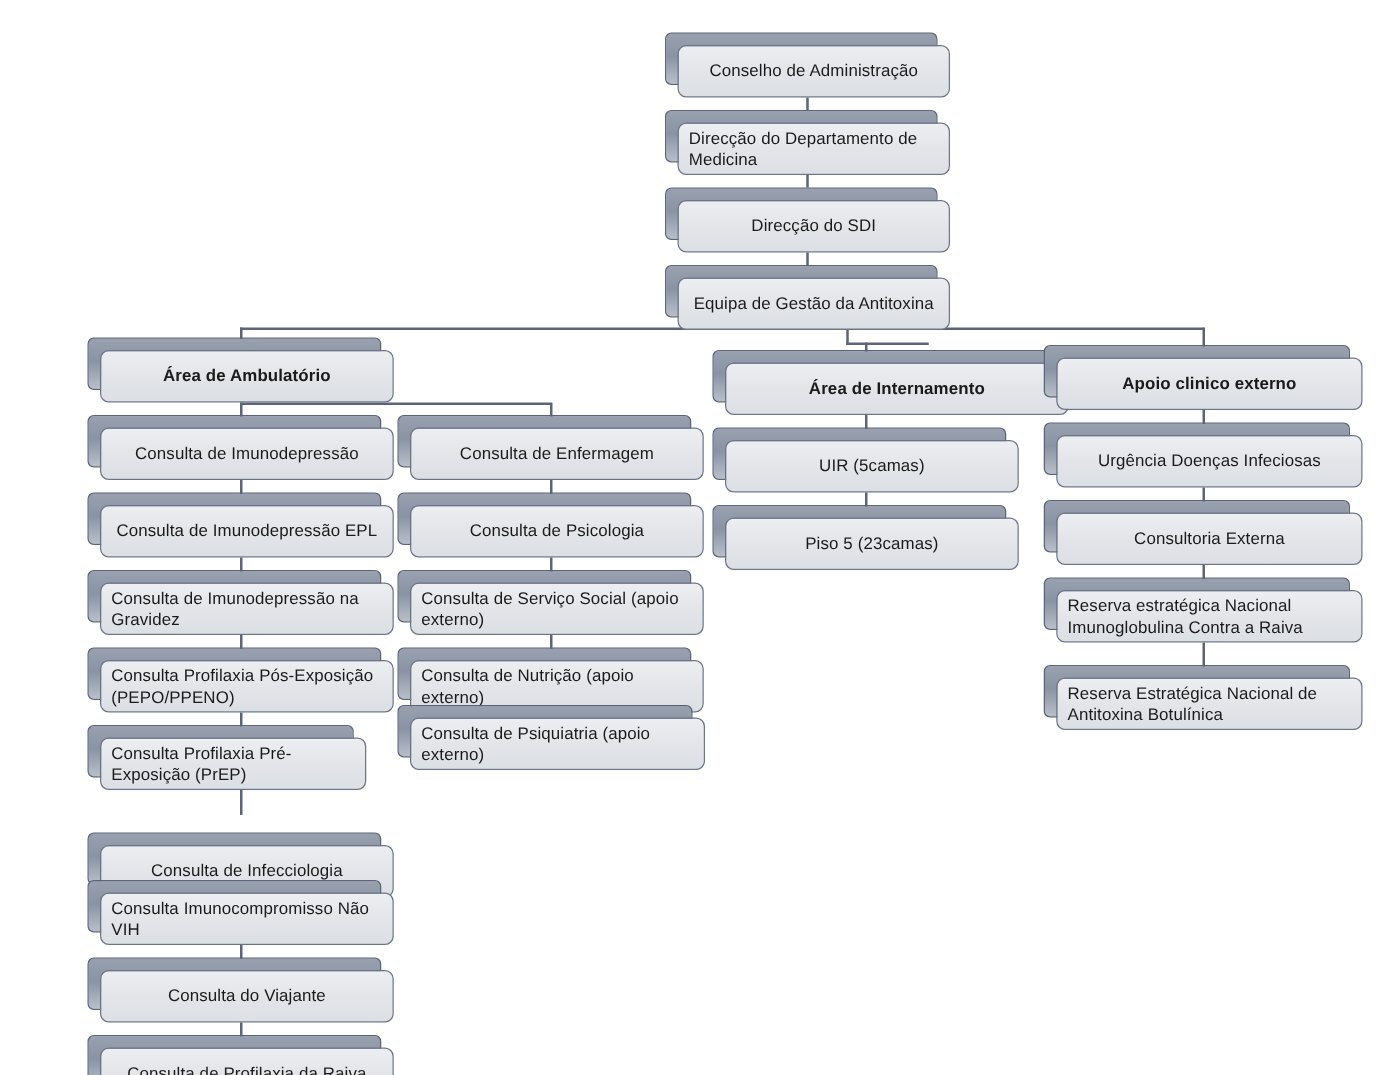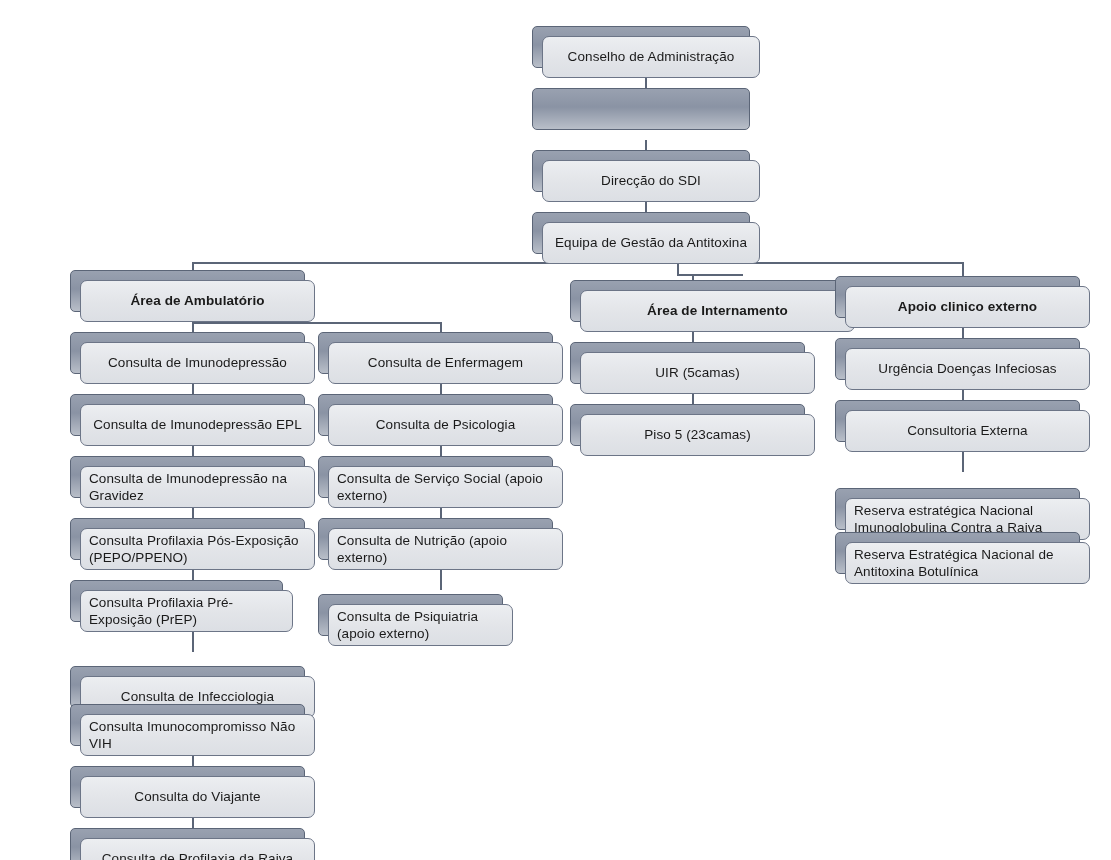--- a/index.html
+++ b/index.html
@@ -112,20 +112,23 @@
     </div>
   <div id="node-layer">
       <div class="node" style="left: 532px; top: 26px; width: 228px; height: 52px;">
         <div class="back"></div>
         <div class="front">
           <div class="label">Conselho de Administração</div>
         </div>
       </div>
       <div class="node" style="left: 532px; top: 88px; width: 228px; height: 52px;">
         <div class="back"></div>
+        <div class="front">
+          <div class="label">Direcção do Departamento de Medicina</div>
+        </div>
       </div>
       <div class="node" style="left: 532px; top: 150px; width: 228px; height: 52px; padding-left: 41px;">
         <div class="back"></div>
         <div class="front">
           <div class="label">Direcção do SDI</div>
         </div>
       </div>
       <div class="node" style="left: 532px; top: 212px; width: 228px; height: 52px;">
         <div class="back"></div>
         <div class="front">
@@ -209,21 +212,21 @@
         <div class="front">
           <div class="label">Consulta de Serviço Social (apoio externo)</div>
         </div>
       </div>
       <div class="node" style="left: 318px; top: 518px; width: 245px; height: 52px;">
         <div class="back"></div>
         <div class="front">
           <div class="label">Consulta de Nutrição (apoio externo)</div>
         </div>
       </div>
-      <div class="node" style="left: 318px; top: 594px; width: 195px; height: 52px;">
+      <div class="node" style="left: 318px; top: 564px; width: 246px; height: 52px;">
         <div class="back"></div>
         <div class="front">
           <div class="label">Consulta de Psiquiatria (apoio externo)</div>
         </div>
       </div>
       <div class="node head" style="left: 570px; top: 280px; width: 285px; height: 52px;">
         <div class="back"></div>
         <div class="front">
           <div class="label">Área de Internamento</div>
         </div>
@@ -251,21 +254,21 @@
         <div class="front">
           <div class="label">Urgência Doenças Infeciosas</div>
         </div>
       </div>
       <div class="node" style="left: 835px; top: 400px; width: 255px; height: 52px;">
         <div class="back"></div>
         <div class="front">
           <div class="label">Consultoria Externa</div>
         </div>
       </div>
-      <div class="node" style="left: 835px; top: 462px; width: 255px; height: 52px; margin-top: 26px;">
+      <div class="node" style="left: 835px; top: 462px; width: 255px; height: 52px;">
         <div class="back"></div>
         <div class="front">
           <div class="label">Reserva estratégica Nacional Imunoglobulina Contra a Raiva</div>
         </div>
       </div>
       <div class="node" style="left: 835px; top: 532px; width: 255px; height: 52px;">
         <div class="back"></div>
         <div class="front">
           <div class="label">Reserva Estratégica Nacional de Antitoxina Botulínica</div>
         </div>

